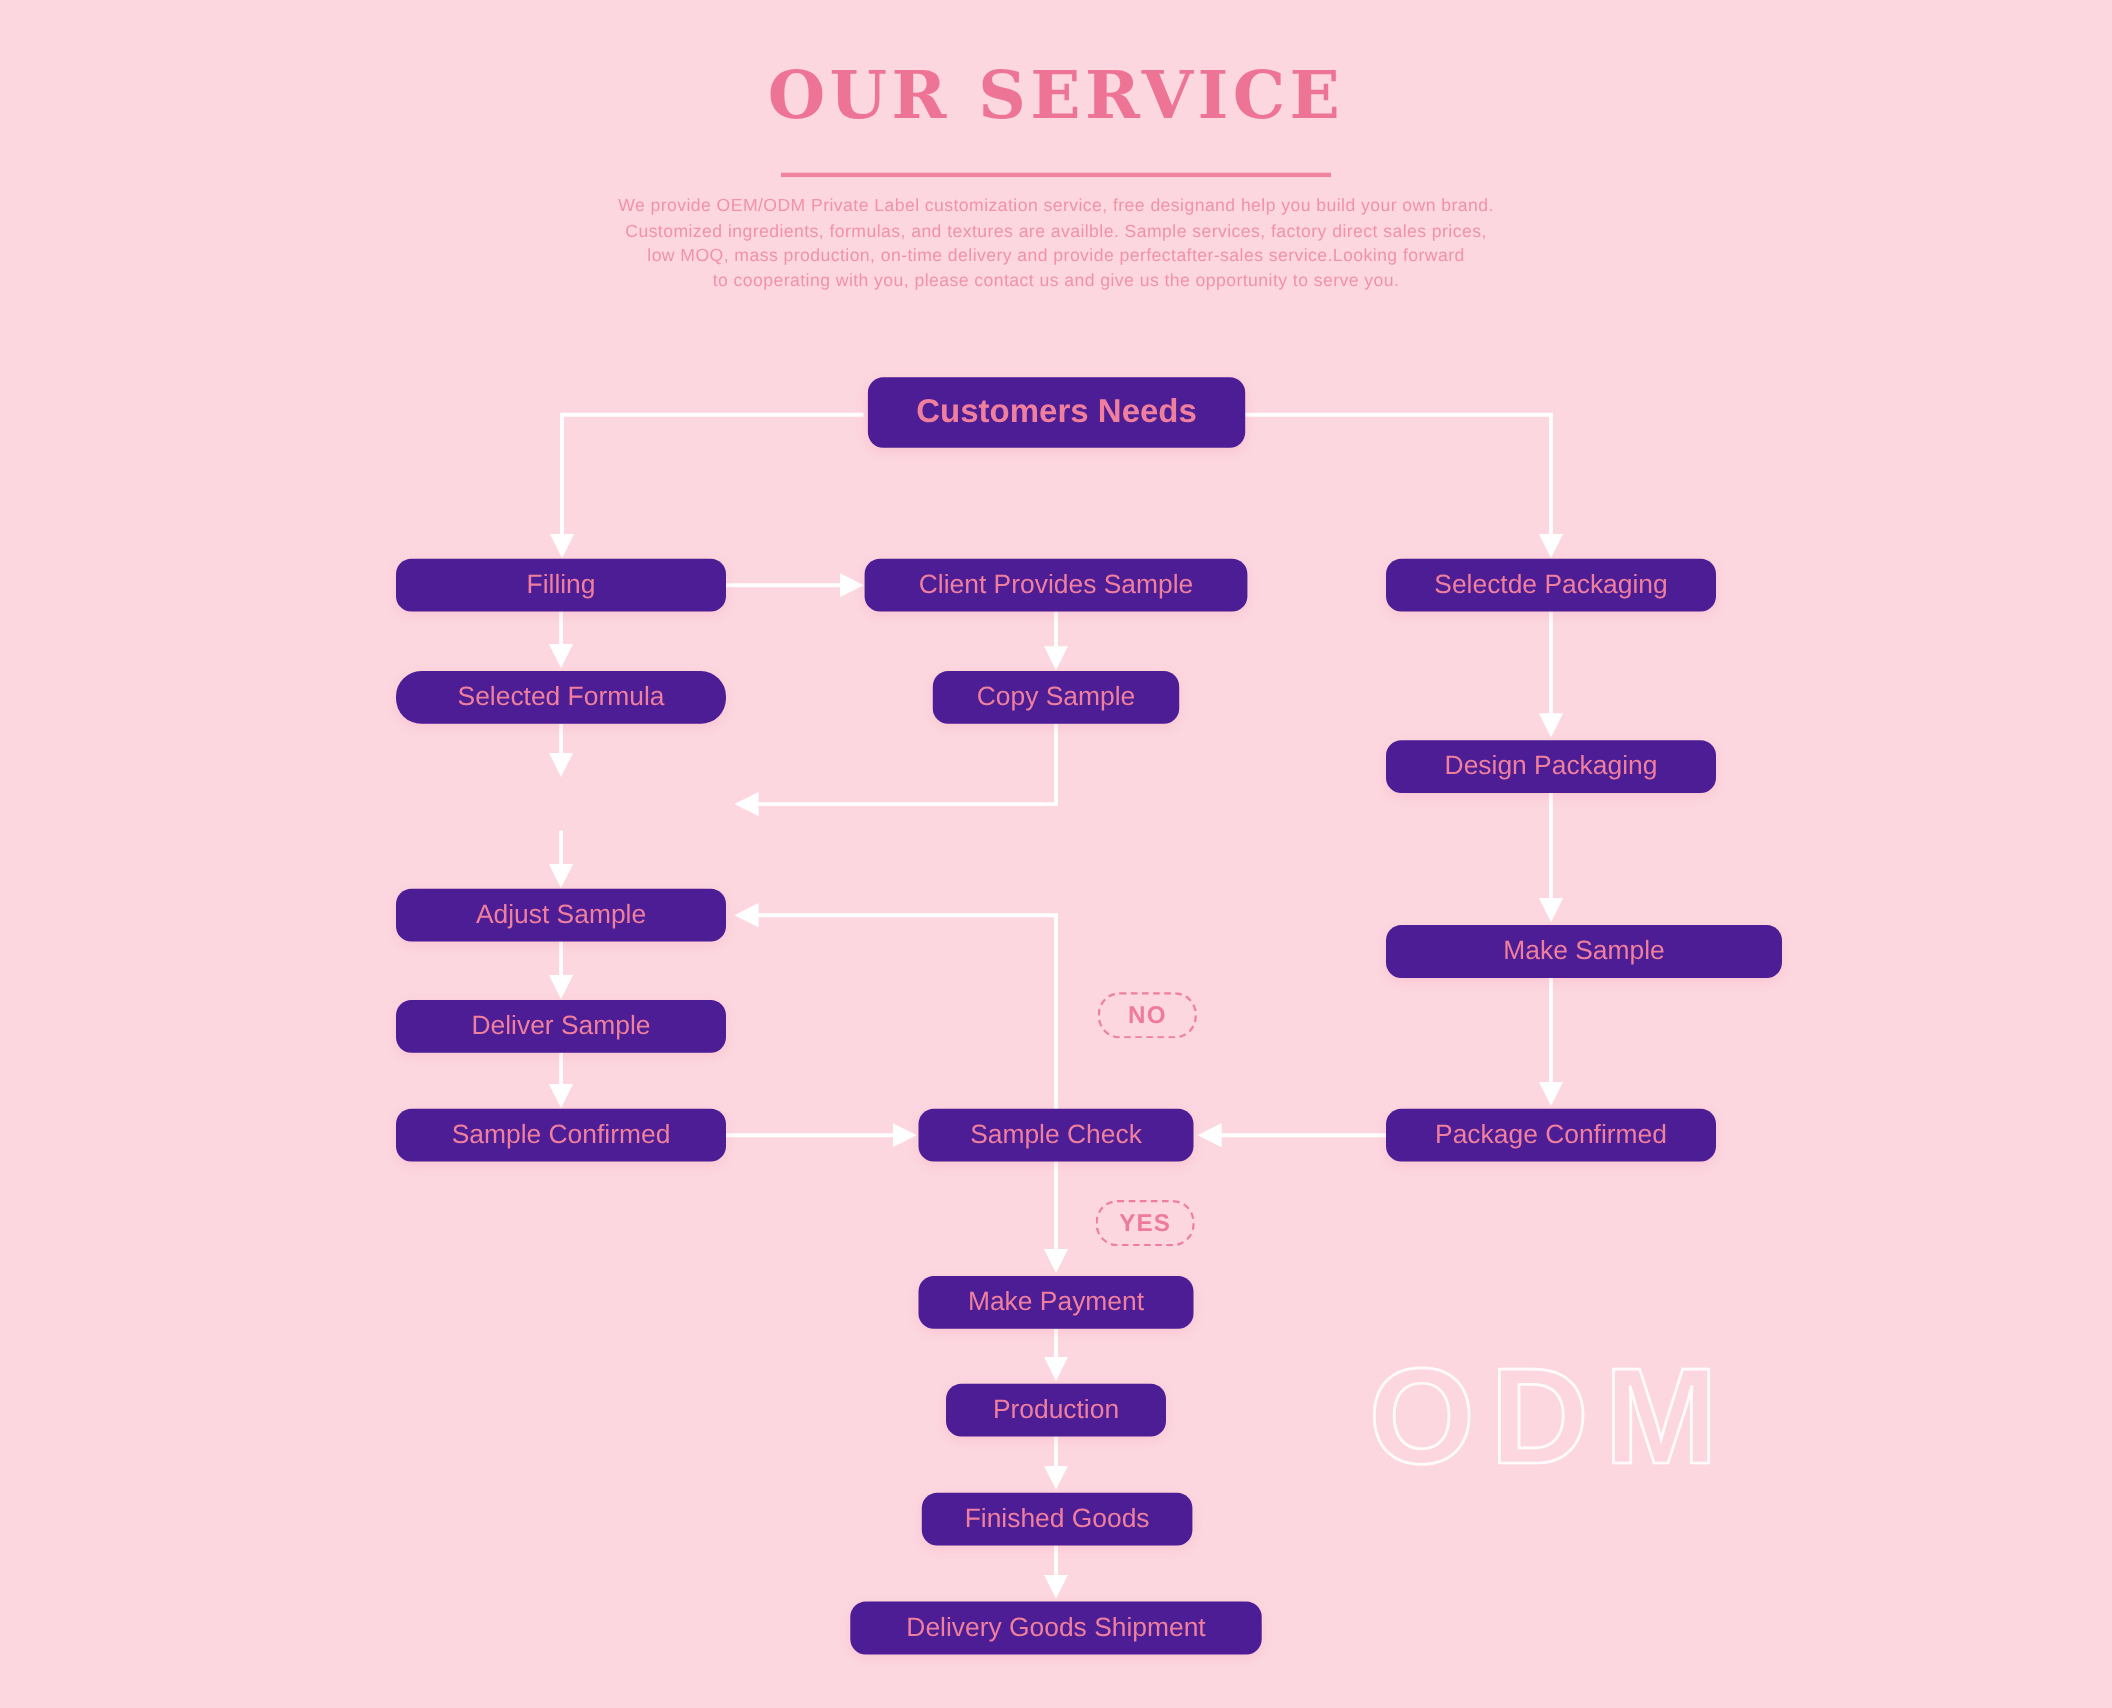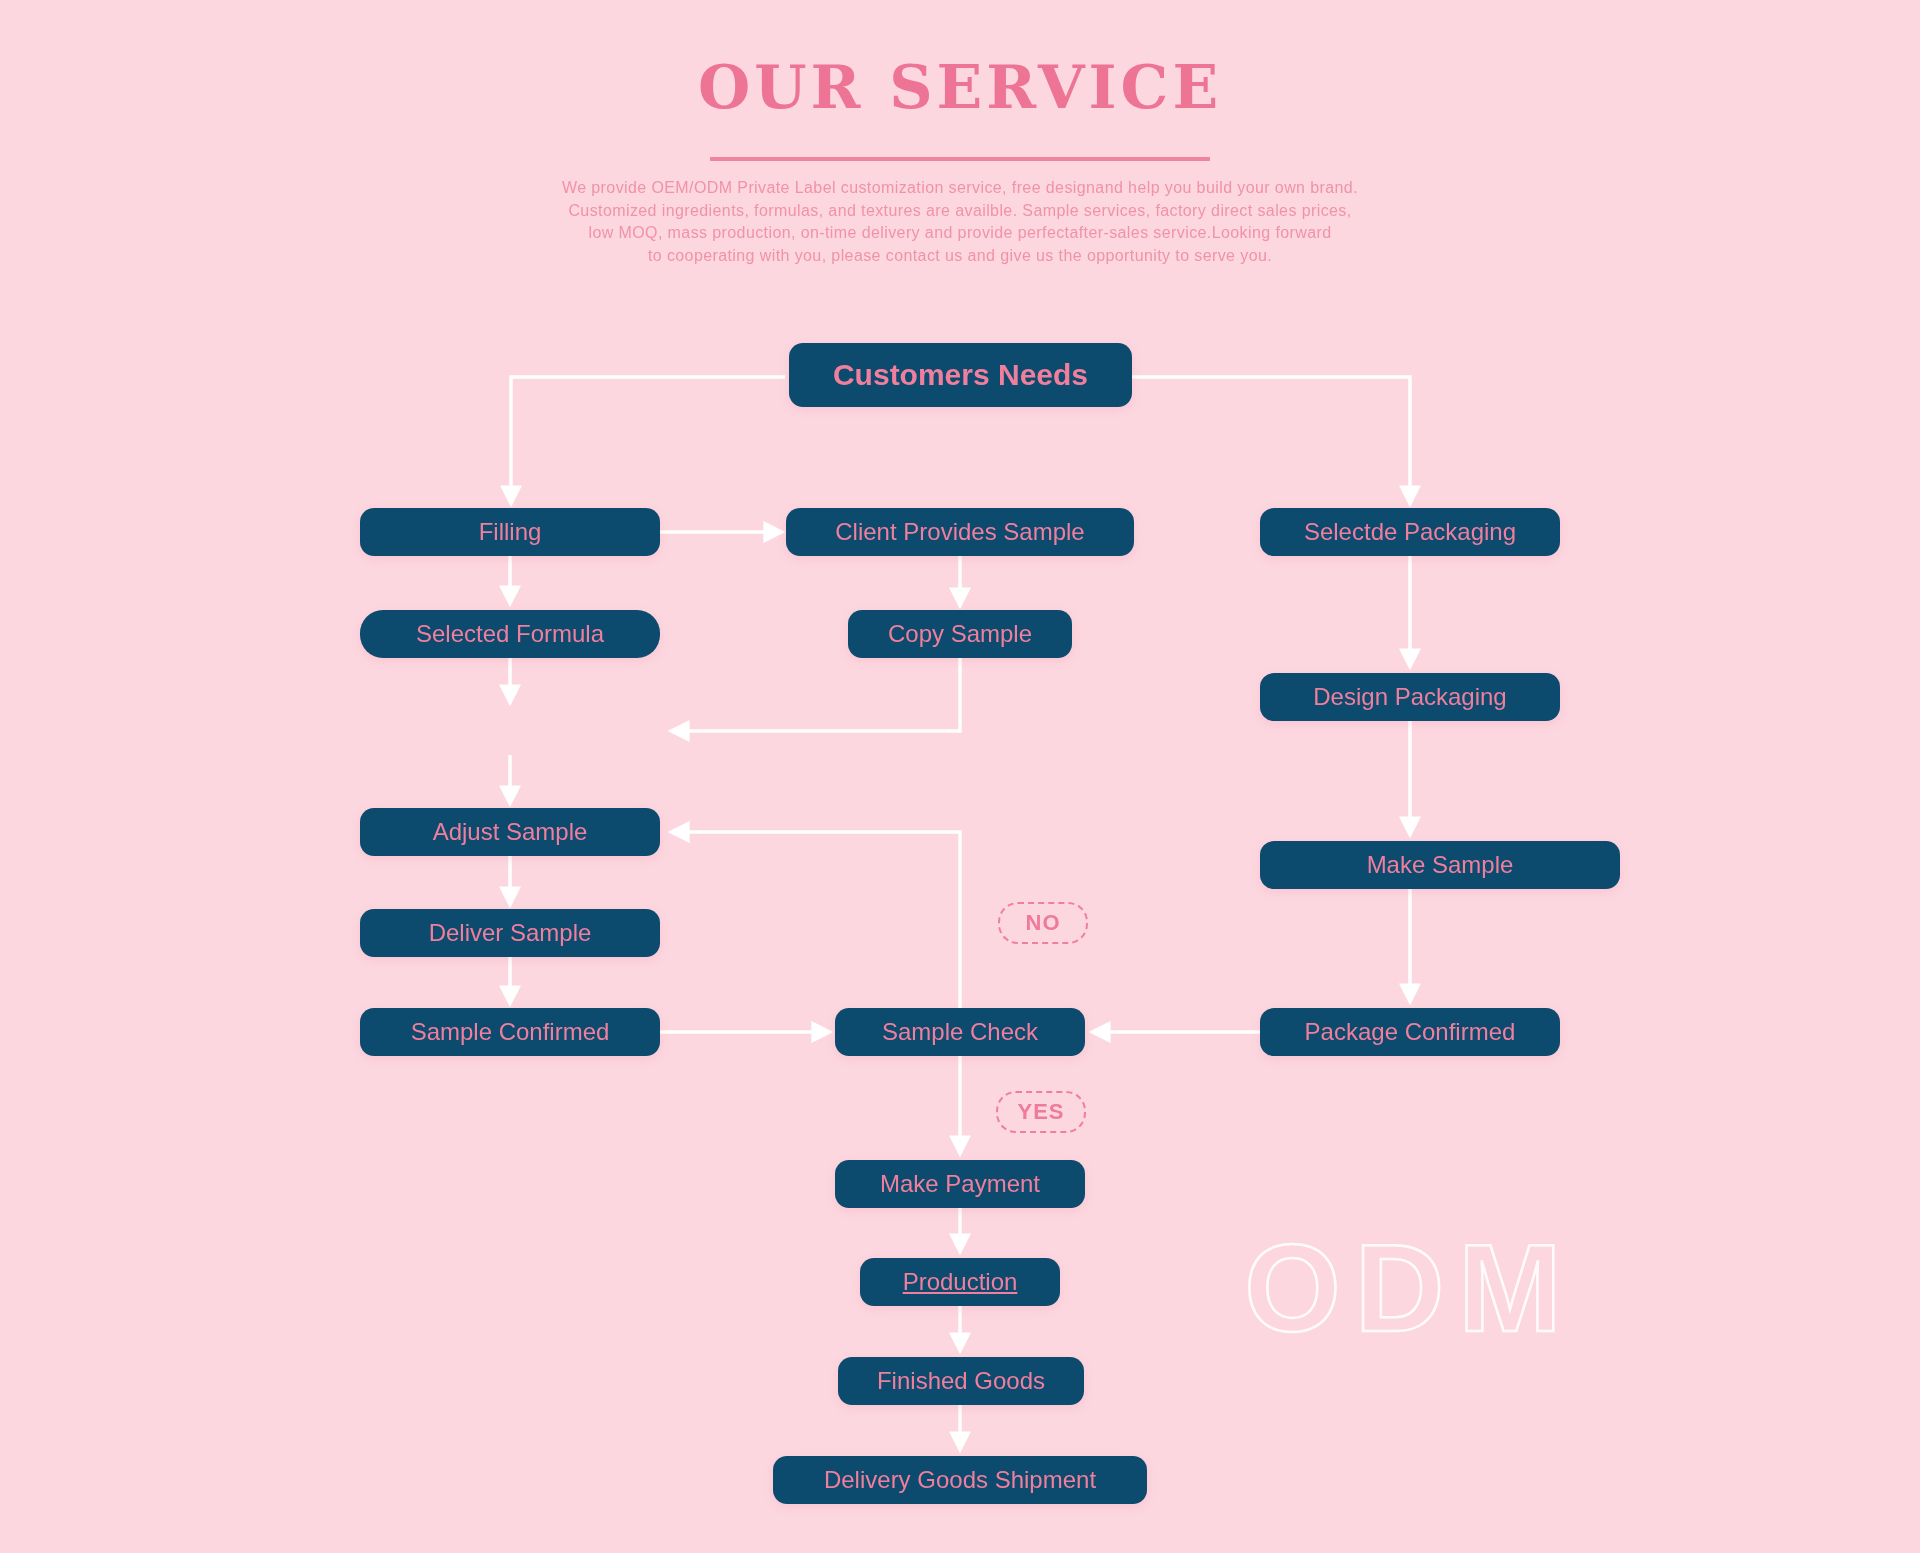--- a/index.html
+++ b/index.html
@@ -28,21 +28,21 @@
   .desc{
     position:absolute;left:0;top:177px;width:1920px;
     text-align:center;
     font-size:16px;line-height:22.5px;
     color:#F192A7;
     letter-spacing:.4px;
   }
   
   .node{
     position:absolute;
-    background:#0c4a6e;
+    background:#4c1d95;
     border-radius:14px;
     display:flex;align-items:center;justify-content:center;
     color:#F07F9D;
     font-size:24px;
     box-shadow:0 3px 10px rgba(238,120,155,0.18);
     white-space:nowrap;
   }
   .node.big{font-size:30px;font-weight:700;}
   
   .pill{
@@ -130,20 +130,20 @@
 
   <div class="node" style="left:1260px;top:841px;width:360px;height:48px;">Make Sample</div>
 
   <div class="node" style="left:360px;top:909px;width:300px;height:48px;">Deliver Sample</div>
 
   <div class="node" style="left:360px;top:1008px;width:300px;height:48px;">Sample Confirmed</div>
   <div class="node" style="left:835px;top:1008px;width:250px;height:48px;">Sample Check</div>
   <div class="node" style="left:1260px;top:1008px;width:300px;height:48px;">Package Confirmed</div>
 
   <div class="node" style="left:835px;top:1160px;width:250px;height:48px;">Make Payment</div>
-  <div class="node" style="left:860px;top:1258px;width:200px;height:48px;text-decoration:underline;">Production</div>
+  <div class="node" style="left:860px;top:1258px;width:200px;height:48px;">Production</div>
   <div class="node" style="left:838px;top:1357px;width:246px;height:48px;">Finished Goods</div>
   <div class="node" style="left:773px;top:1456px;width:374px;height:48px;">Delivery Goods Shipment</div>
 
   <div class="pill" style="left:998px;top:902px;width:86px;height:38px;">NO</div>
   <div class="pill" style="left:996px;top:1091px;width:86px;height:38px;">YES</div>
 
 </div>
 
 </body></html>

